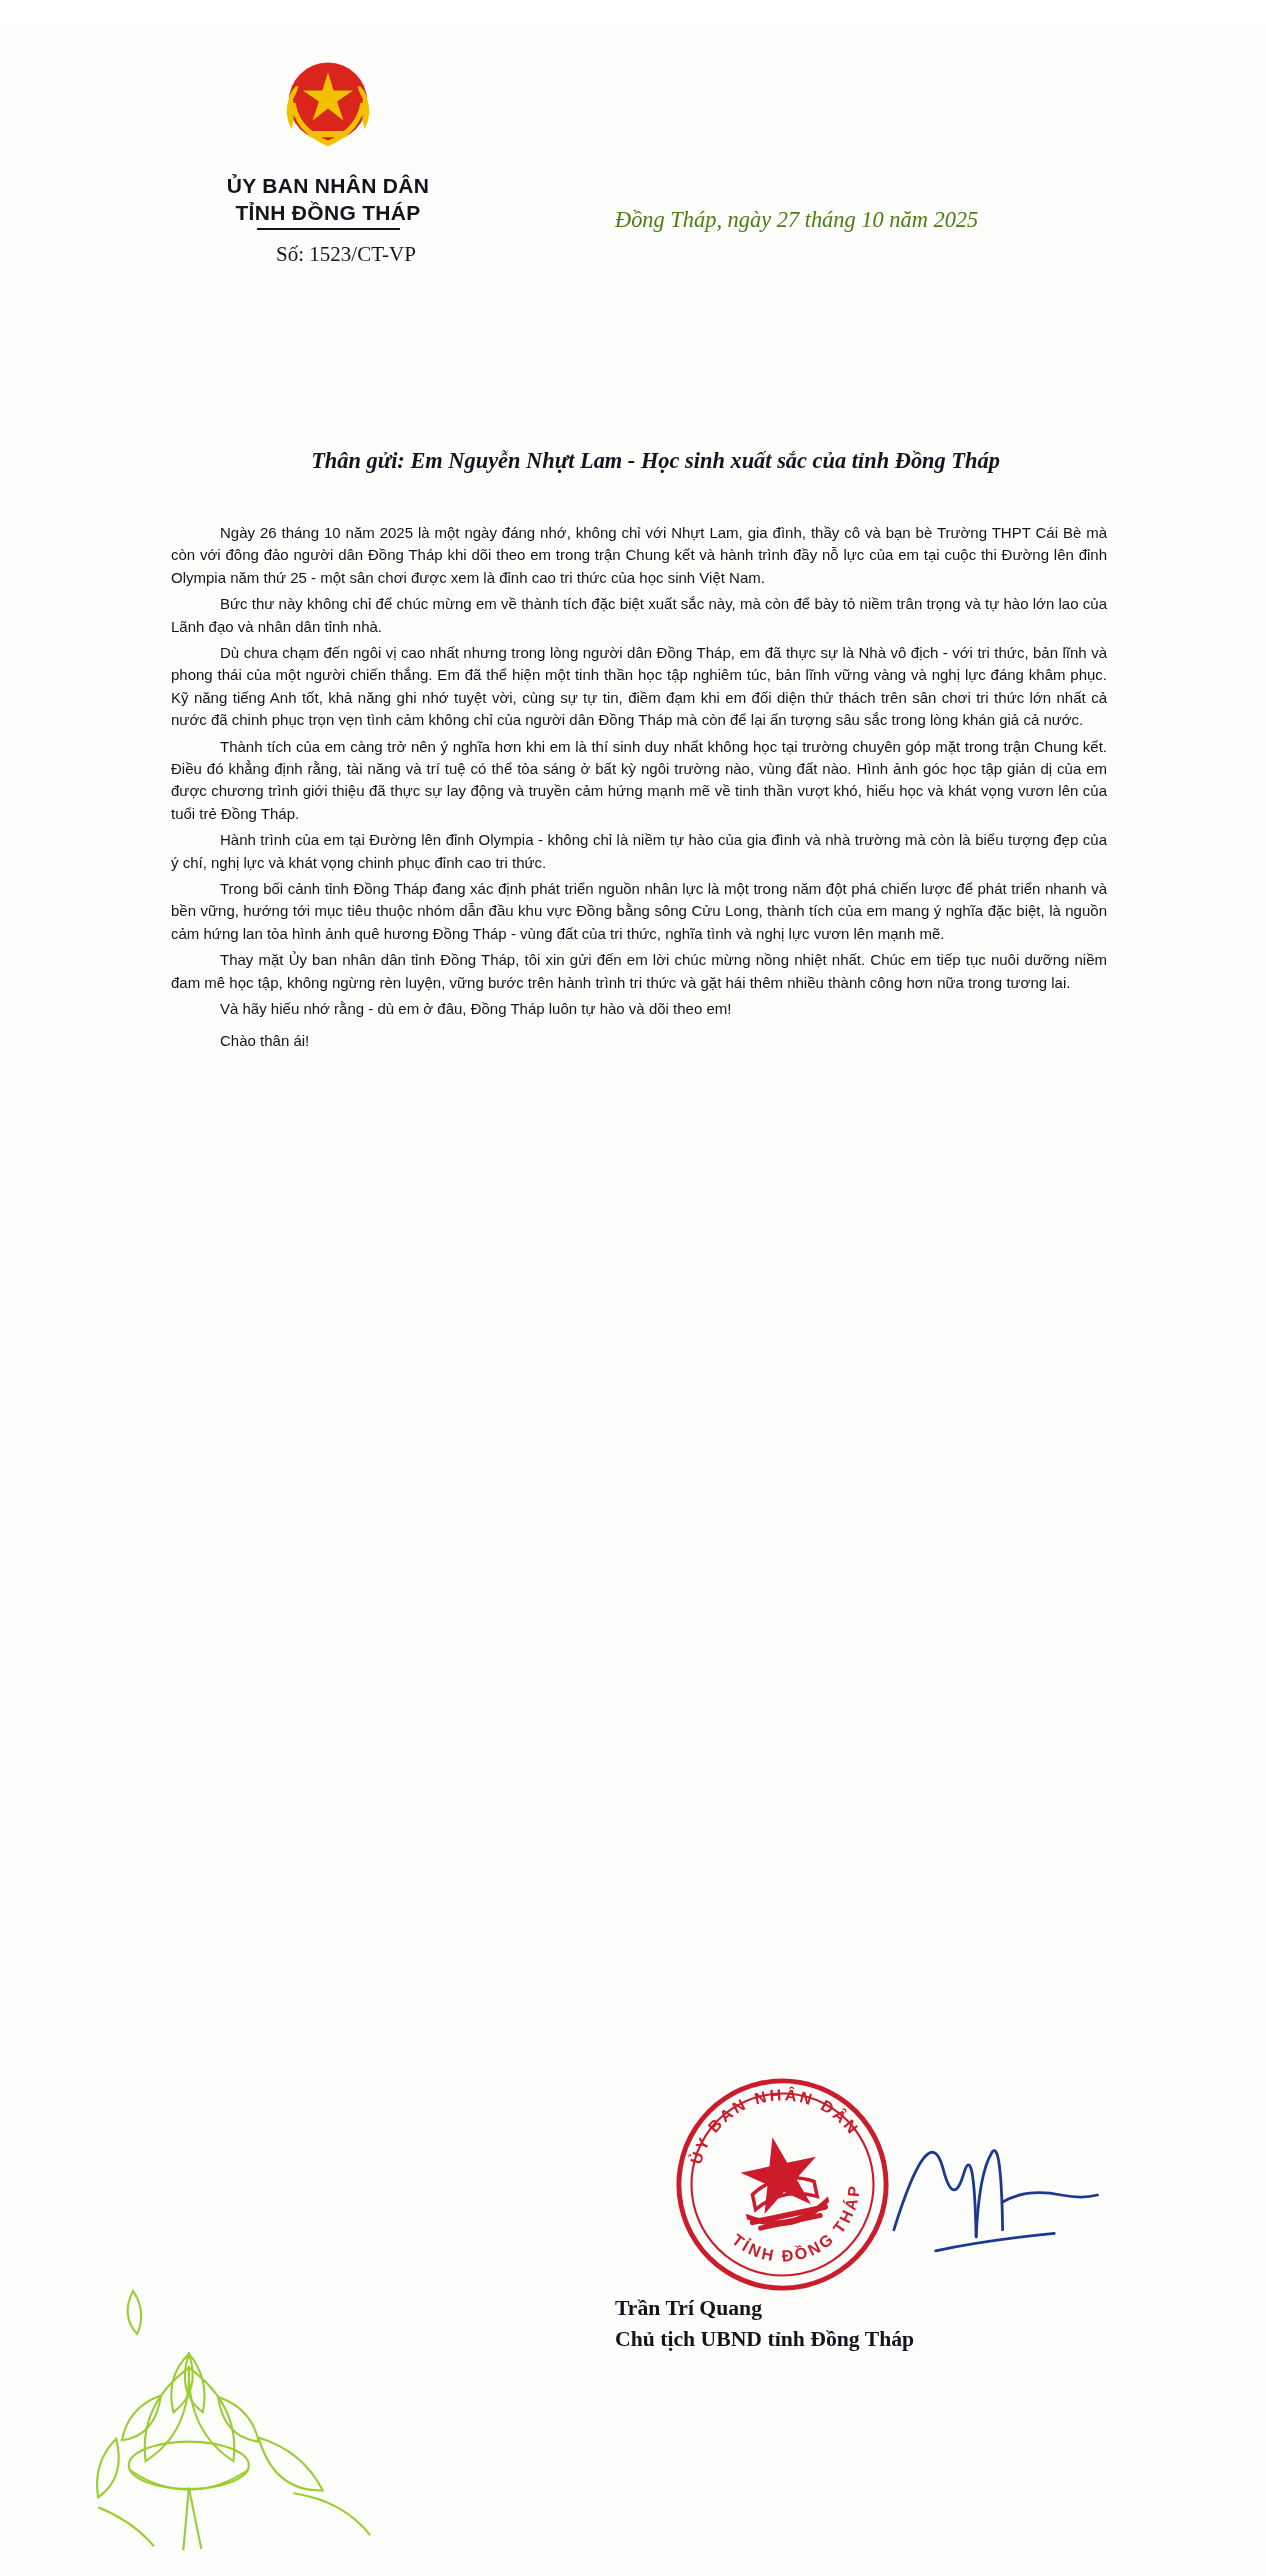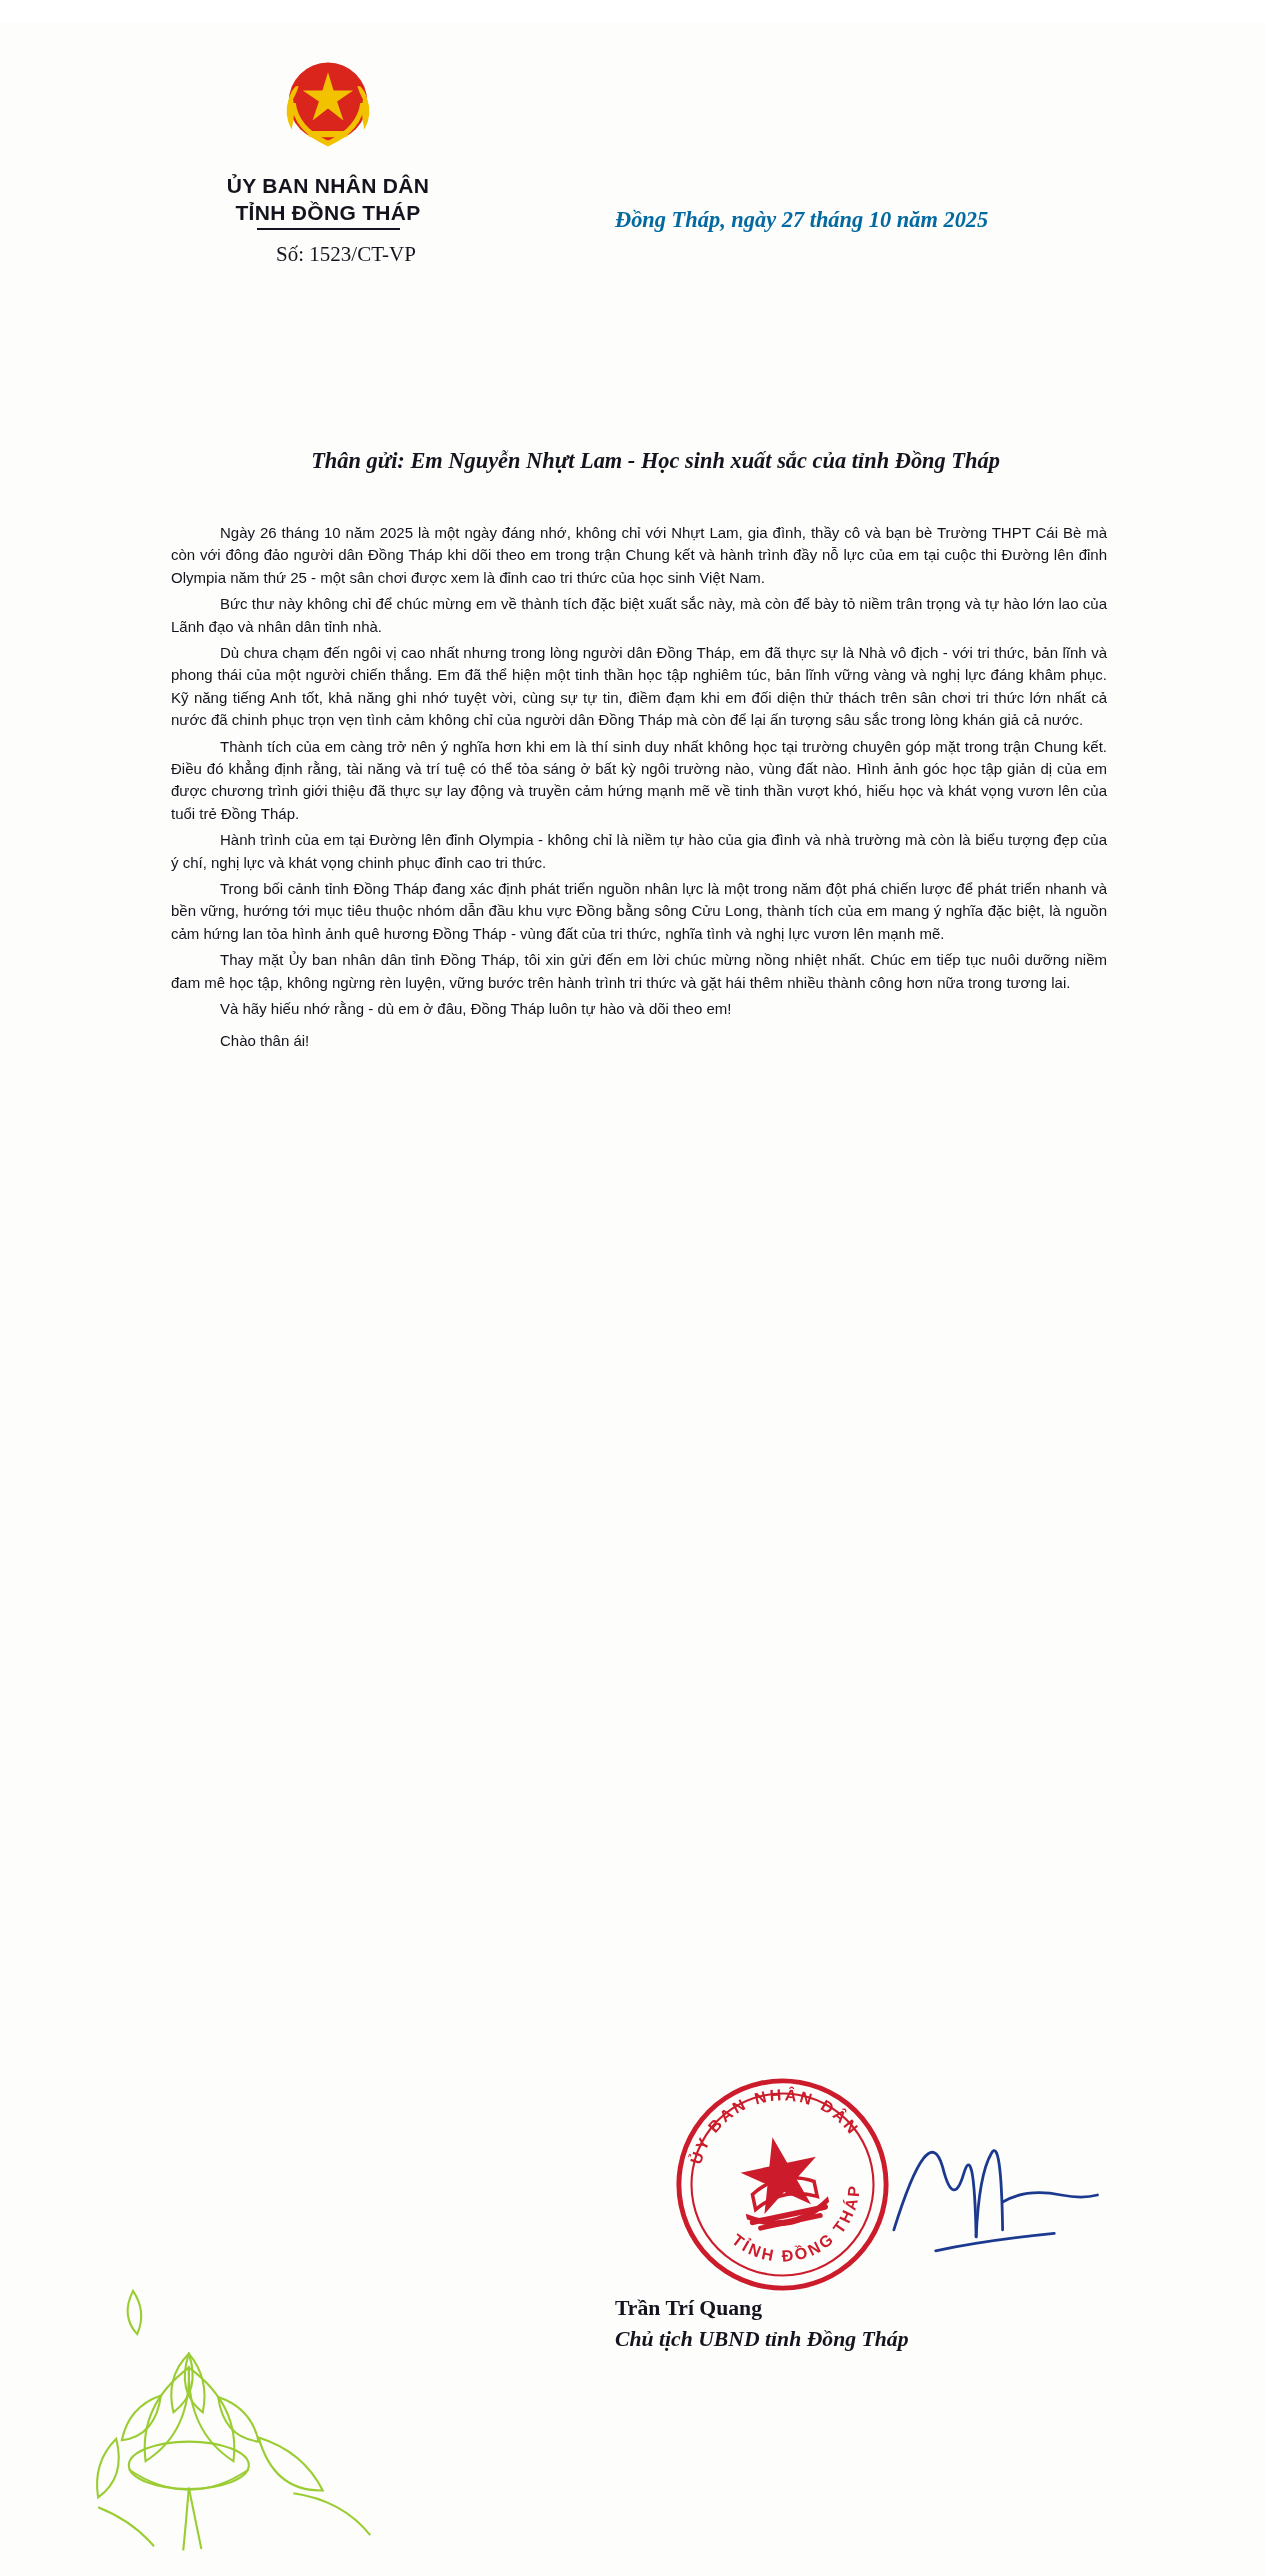--- a/index.html
+++ b/index.html
@@ -83,22 +83,21 @@
     font-size: 21px;
     font-family: "Liberation Serif", serif;
   }
   .place-date {
     position: absolute;
     left: 615px;
     top: 185px;
     font-size: 22.4px;
     font-style: italic;
     font-family: "Liberation Serif", serif;
-    color: #0369a1;
-    font-weight: bold;
+    color: #4d7c0f;
   }
 
   
   .title {
     position: absolute;
     left: 0;
     top: 325px;
     width: 100%;
     text-align: center;
     color: #c8102e;
@@ -151,21 +150,20 @@
   .signature .name {
     font-family: "Liberation Serif", serif;
     font-weight: bold;
     font-size: 21.7px;
     margin-bottom: 5.6px;
   }
   .signature .role {
     font-family: "Liberation Serif", serif;
     font-weight: bold;
     font-size: 21.7px;
-    font-style: italic;
   }
 
   .stamp {
     position: absolute;
     left: 667px;
     top: 2047px;
     width: 231px;
     height: 231px;
     pointer-events: none;
   }

